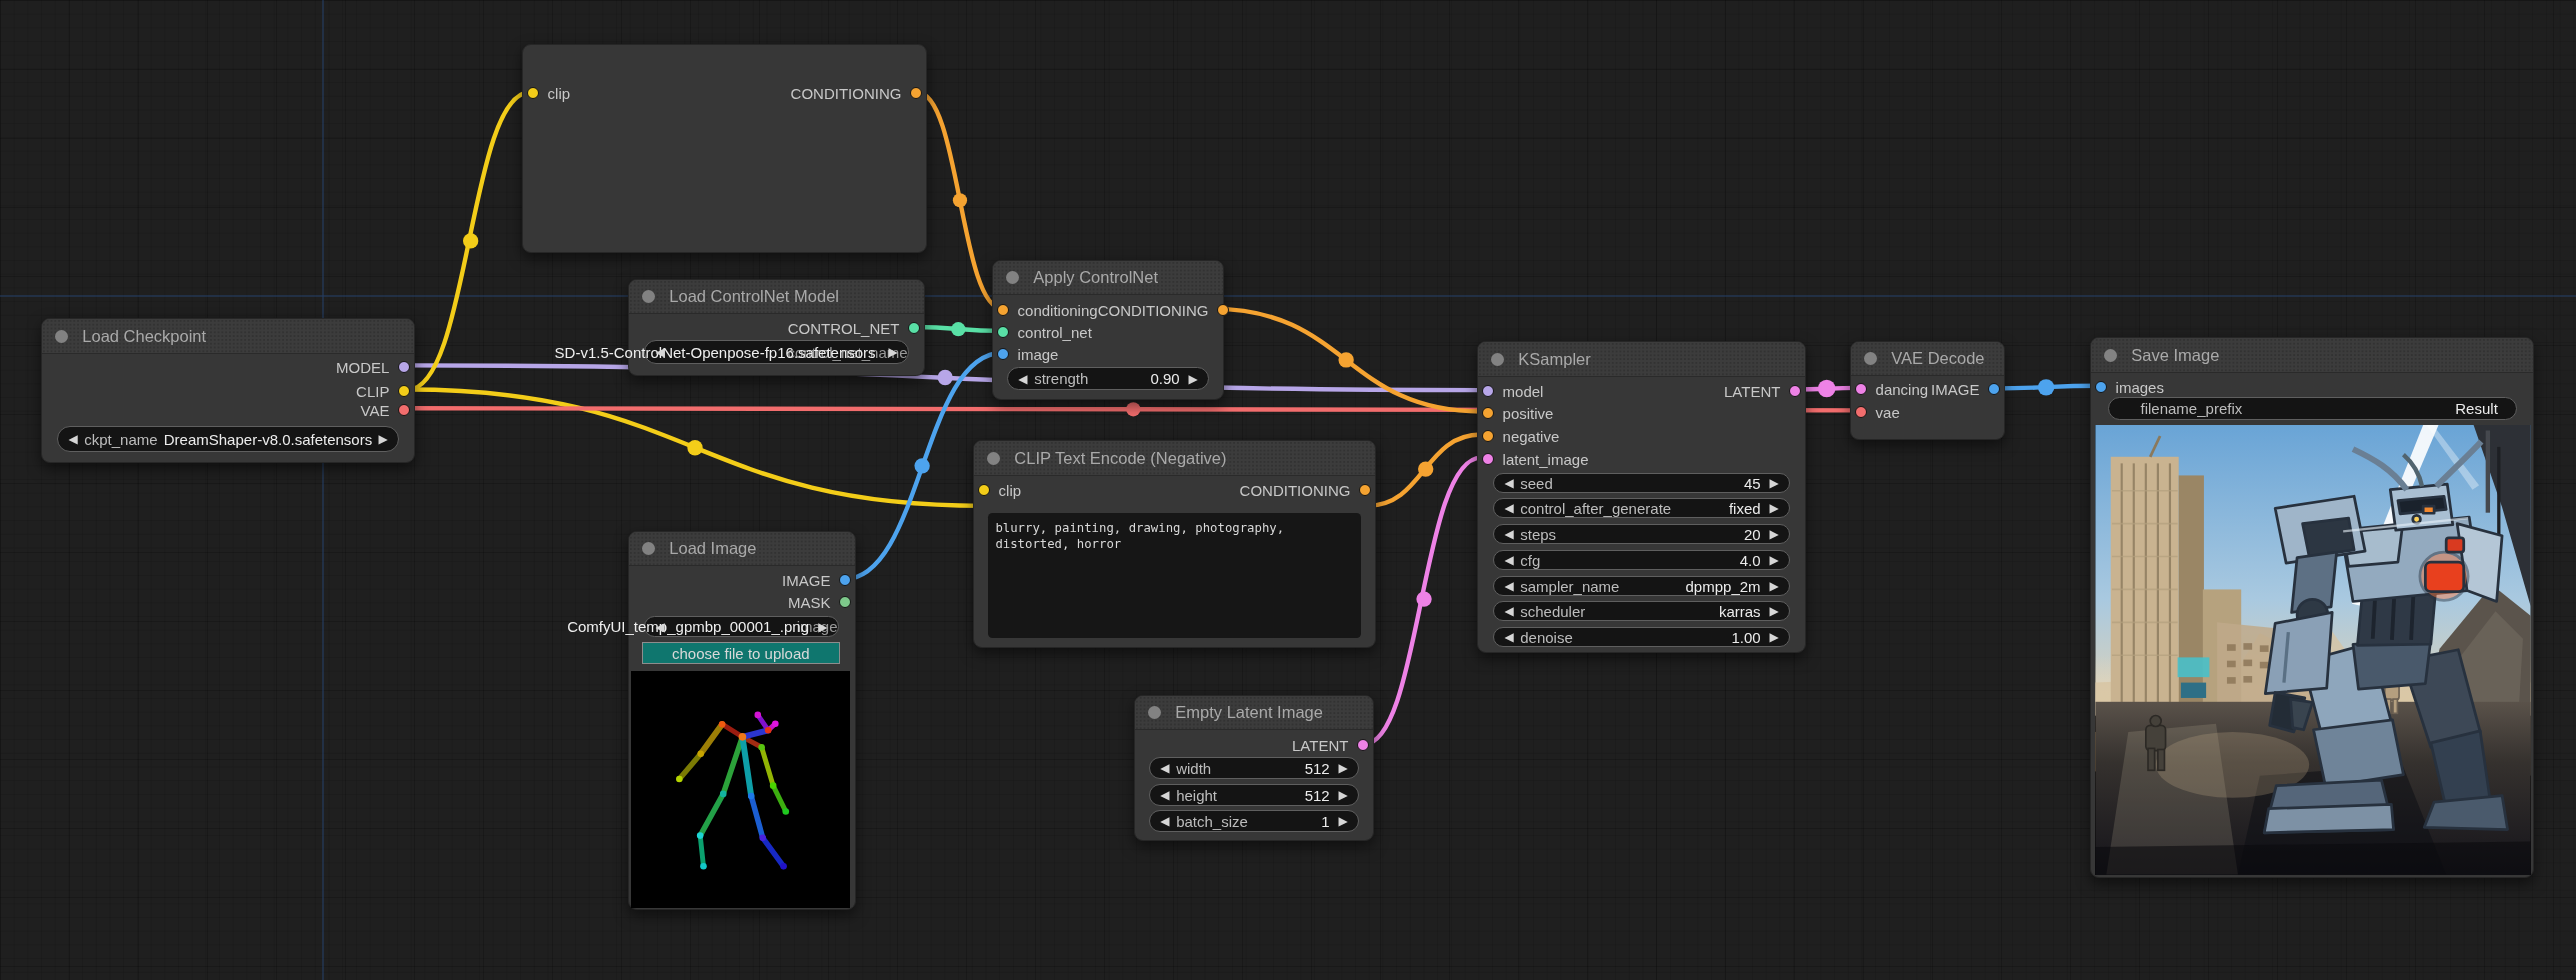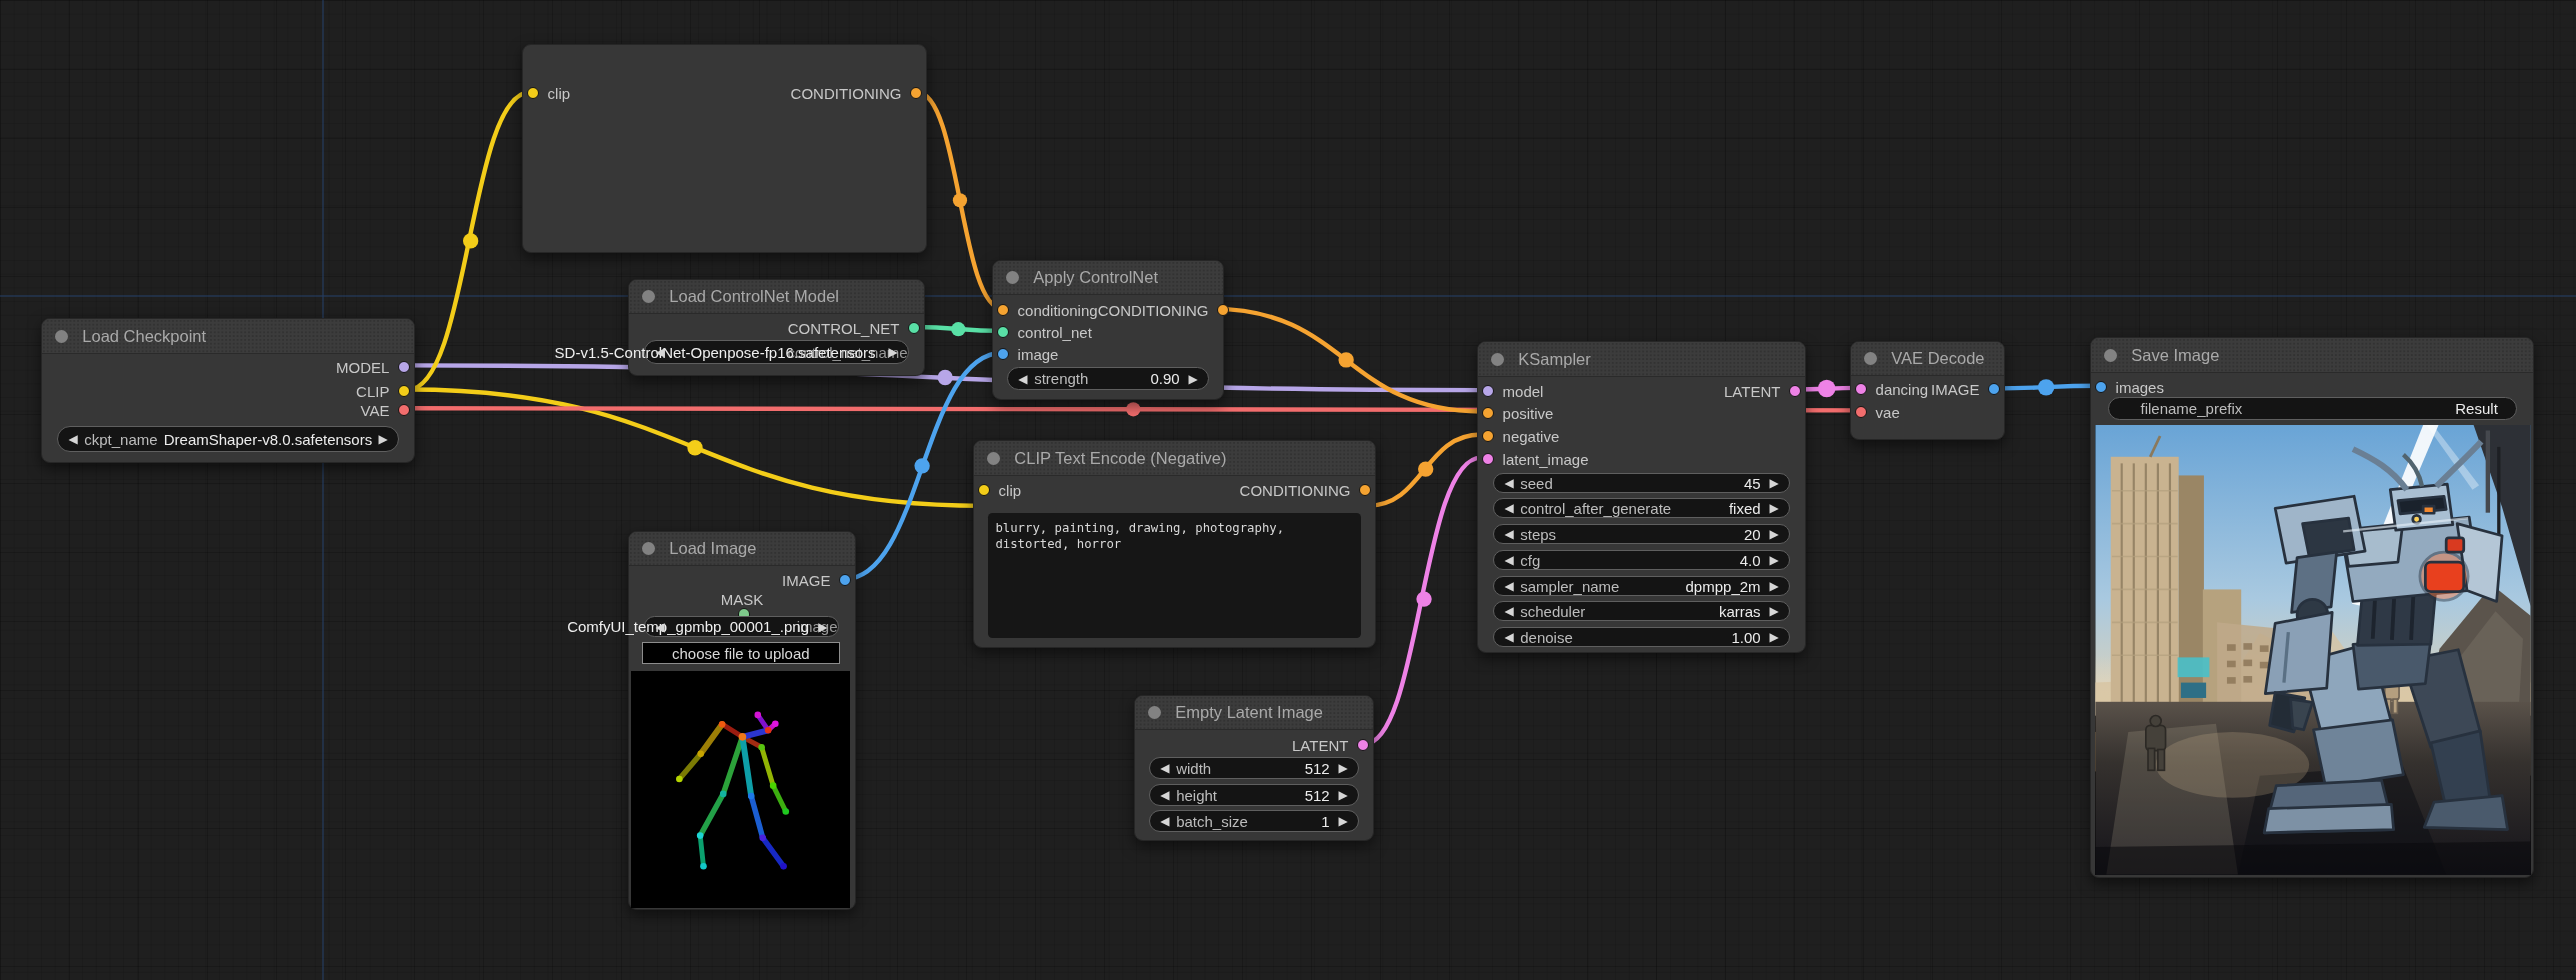--- a/index.html
+++ b/index.html
@@ -48,21 +48,21 @@
   .v-center{flex:1;text-align:center;}
   .v-right{flex:1;text-align:right;margin-right:8.8px;}
   .ghost{position:absolute;left:0;right:0;text-align:right;color:#9a9a9a;}
   .ovr{position:absolute;right:32px;color:#efefef;}
   .tarea{
     position:absolute;background:#161616;border-radius:4.4px;color:#d9d9d9;
     font-family:"DejaVu Sans Mono", monospace;font-size:12.3px;line-height:1.32;
     padding:6.6px 7.7px;box-sizing:border-box;overflow:hidden;
   }
   .btn{
-    position:absolute;background:#000000;border:1.1px solid #8d8d8d;color:#d9d9d9;
+    position:absolute;background:#0f766e;border:1.1px solid #8d8d8d;color:#d9d9d9;
     font-size:15px;display:flex;align-items:center;justify-content:center;box-sizing:border-box;
   }
   .preview{position:absolute;background:#000;overflow:hidden;}
 </style>
 </head>
 <body>
 
 <div class="canvas">
 
   <div class="axis" style="left:322px;top:0;width:1.6px;height:981px;"></div>
@@ -202,21 +202,21 @@
   <div class="node" style="left:628px;top:531px;width:228px;height:379px;">
     <div class="ntitle" style="height:33px;">
       <span class="cdot"></span>
       <span>Load Image</span>
     </div>
     <div class="row" style="top:48px;">
         <span class="spacer"></span>
         <span class="slabel">IMAGE</span>
         <span class="sdot odot c-img"></span>
       </div>
-    <div class="row" style="top:70px;flex-direction:column;">
+    <div class="row" style="top:70px;">
         <span class="spacer"></span>
         <span class="slabel">MASK</span>
         <span class="sdot odot c-mask"></span>
       </div>
     <div class="widget" style="left:15.4px;right:16.5px;top:84px;height:21px;">
       <span class="warr" style="z-index:2;">◀</span>
       <span class="ghost">image</span>
       <span class="spacer"></span>
       <span class="warr" style="z-index:2;">▶</span>
       <span class="ovr" style="right:28.5px;">ComfyUI_temp_gpmbp_00001_.png</span>

